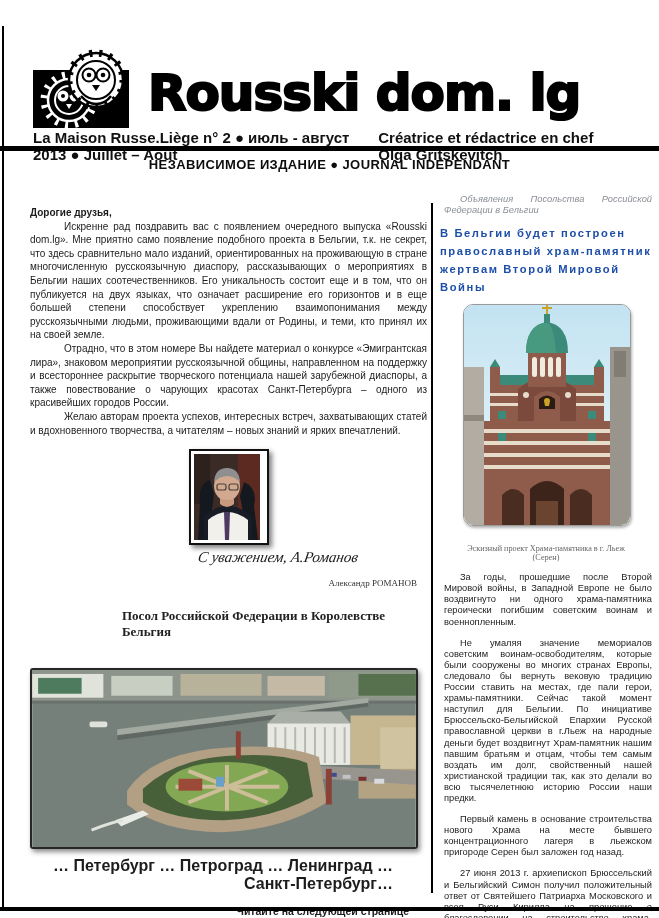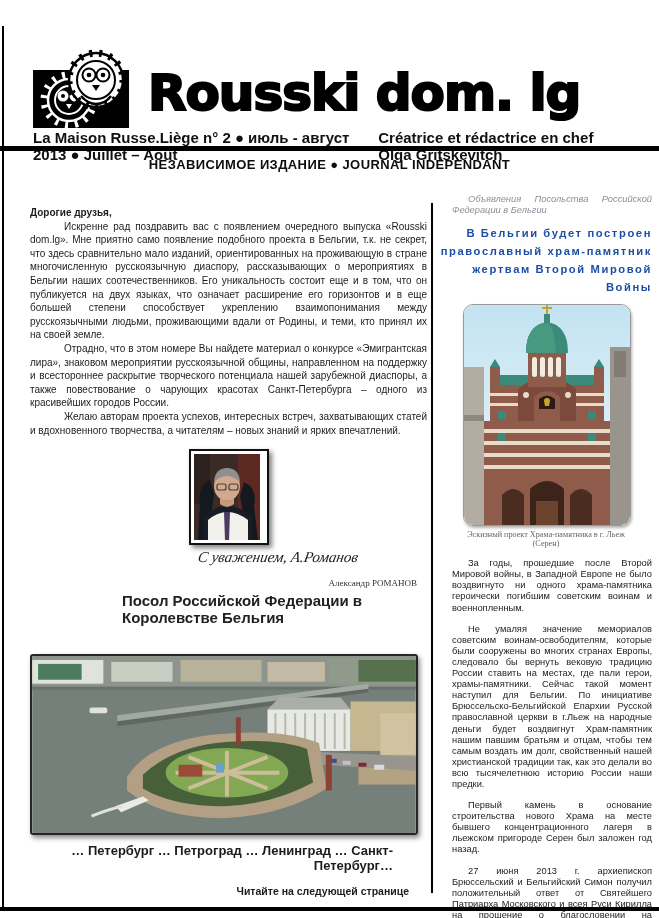--- a/index.html
+++ b/index.html
@@ -30,39 +30,39 @@
   .letter p{margin:0;font-size:10px;line-height:13.6px;text-align:justify;text-indent:34px;}
   .portrait-wrap{width:76px;margin:12px auto 0 auto;background:#111;padding:2px;
                  box-shadow:3px 3px 5px rgba(0,0,0,.5);}
   .portrait-inner{background:#fff;padding:3px;}
   .portrait-inner svg{display:block;}
   .signature{margin:4px 0 0 168px;width:215px;font-family:"Liberation Serif",serif;
              font-style:italic;font-size:15px;color:#1a1a1a;transform:skewX(-10deg);
              white-space:nowrap;}
   .signer-name{text-align:right;padding-right:10px;font-family:"Liberation Serif",serif;
                font-size:9px;color:#333;margin-top:12px;}
-  .signer-title{font-family:Liberation Sans, sans-serif;font-weight:bold;font-size:15px;
-                color:#222;margin-top:4px;padding-left:92px;}
+  .signer-title{font-family:Liberation Serif, serif;font-weight:bold;font-size:13px;
+                color:#222;margin-top:20px;padding-left:92px;}
   .city-photo{margin-top:28px;width:384px;height:177px;border:2px solid #262626;border-radius:3px;
               box-shadow:2px 3px 5px rgba(0,0,0,.45);overflow:hidden;}
-  .city-caption{margin-top:8px;font-weight:bold;font-size:13px;text-align:right;padding-right:34px;}
+  .city-caption{margin-top:8px;font-weight:bold;font-size:16px;text-align:right;padding-right:34px;}
   .read-next{margin-top:12px;font-weight:bold;font-size:10.5px;text-align:right;padding-right:18px;}
 
   
   .right-col{position:absolute;left:440px;top:184px;width:212px;}
   .kicker{font-style:italic;font-size:9.2px;line-height:11.5px;color:#8b9097;margin:0;}
-  .headline{margin:8px 0 0 0;text-align:right;font-weight:bold;font-size:11.2px;
+  .headline{margin:8px 0 0 0;text-align:left;font-weight:bold;font-size:11.2px;
             letter-spacing:1.6px;line-height:18px;color:#1d4ea8;}
   .church-fig{width:166px;margin:8px auto 0 auto;}
   .church-img{width:166px;height:220px;border:1px solid #9a9a9a;border-radius:10px;overflow:hidden;
               box-shadow:1px 2px 3px rgba(0,0,0,.3);}
   .church-img svg{display:block;}
   .church-caption{font-family:"Liberation Serif",serif;font-size:8.2px;color:#666;
-                  text-align:center;margin-top:4px;}
-  .ann p{margin:10px 0 0 12px;font-size:9.3px;line-height:11.1px;text-align:justify;text-indent:16px;}
+                  text-align:center;margin-top:18px;}
+  .ann p{margin:10px 0 0 4px;font-size:9.3px;line-height:11.1px;text-align:justify;text-indent:16px;}
 </style>
 </head>
 <body>
 
 <div class="page">
 
   <div class="edge-left"></div>
 
   <div class="logo">
     <svg width="96" height="88" viewBox="0 0 96 88">

